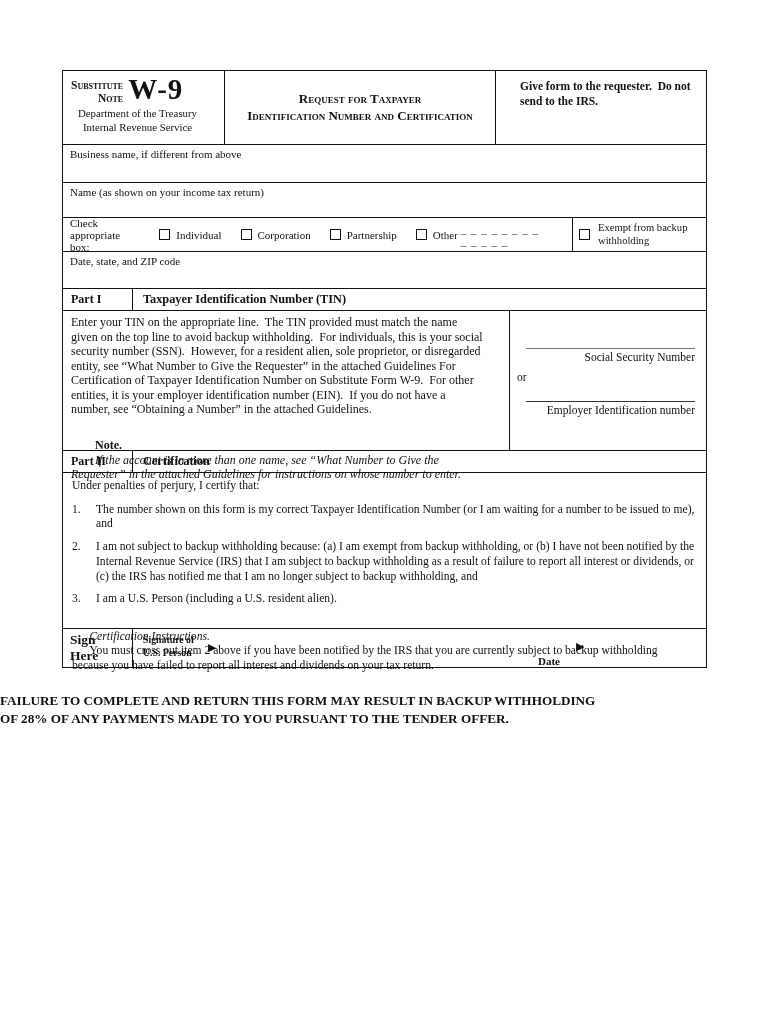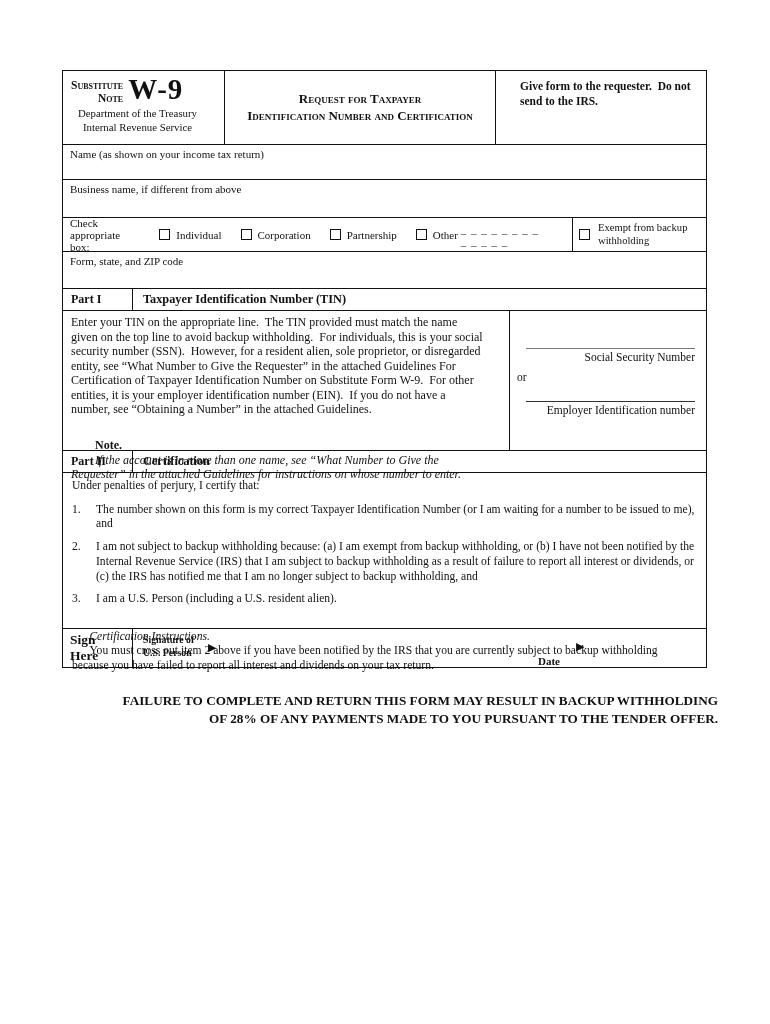--- a/index.html
+++ b/index.html
@@ -75,21 +75,21 @@
   .sign-label { width: 53px; font-weight: bold; font-size: 13.5px; line-height: 1.15; padding: 3px 0 0 7px; }
   .sign-main { flex: 1; border-left: 1px solid #111; position: relative; }
   .sig-block { position: absolute; left: 10px; top: 5px; font-weight: bold; font-size: 9.8px; line-height: 1.3; }
   .sig-arrow { position: absolute; left: 75px; top: 12px; font-size: 11px; }
   .date-block { position: absolute; left: 405px; top: 11px; font-weight: bold; font-size: 11px; margin-top: 15px; }
   .date-arrow { position: absolute; left: 443px; top: 11px; font-size: 11px; font-weight: normal; }
 
   
   .footer {
     position: absolute; left: 0; top: 692px; width: 718px;
-    text-align: right; font-weight: bold; font-size: 13.2px; line-height: 1.37;
+    text-align: left; font-weight: bold; font-size: 13.2px; line-height: 1.37;
   }
 </style>
 </head>
 <body>
 
 <div class="form-table">
 
   <div class="row first hdr">
     <div class="hdr-left">
       <div class="sub-form">
@@ -104,26 +104,26 @@
         <div>Internal Revenue Service</div>
       </div>
     </div>
     <div class="hdr-mid">
       <div>Request for Taxpayer</div>
       <div>Identification Number and Certification</div>
     </div>
     <div class="hdr-right">Give form to the requester.  Do not send to the IRS.</div>
   </div>
 
+  <div class="row r-biz">
+    <div class="field">Business name, if different from above</div>
+  </div>
+
   <div class="row r-name">
     <div class="field">Name (as shown on your income tax return)</div>
-  </div>
-
-  <div class="row r-biz">
-    <div class="field">Business name, if different from above</div>
   </div>
 
   <div class="row r-check">
     <div class="check-left">
       <span>Check appropriate box:</span>
       <span class="cb-opt">
         <span class="cb"></span>
         <span>Individual</span>
       </span>
       <span class="cb-opt">
@@ -140,21 +140,21 @@
       </span>
       <span class="other-line">_ _ _ _ _ _ _ _ _ _ _ _ _</span>
     </div>
     <div class="exempt-cell">
       <span class="cb"></span>
       <span>Exempt from backup withholding</span>
     </div>
   </div>
 
   <div class="row r-city">
-    <div class="field">Form, state, and ZIP code</div>
+    <div class="field">Date, state, and ZIP code</div>
   </div>
 
   <div class="row part-head">
     <div class="part-label">Part I</div>
     <div class="part-title">Taxpayer Identification Number (TIN)</div>
   </div>
 
   <div class="row p1-body">
     <div class="p1-text">
       <p>Enter your TIN on the appropriate line.  The TIN provided must match the name given on the top line to avoid backup withholding.  For individuals, this is your social security number (SSN).  However, for a resident alien, sole proprietor, or disregarded entity, see “What Number to Give the Requester” in the attached Guidelines For Certification of Taxpayer Identification Number on Substitute Form W-9.  For other entities, it is your employer identification number (EIN).  If you do not have a number, see “Obtaining a Number” in the attached Guidelines.</p>

